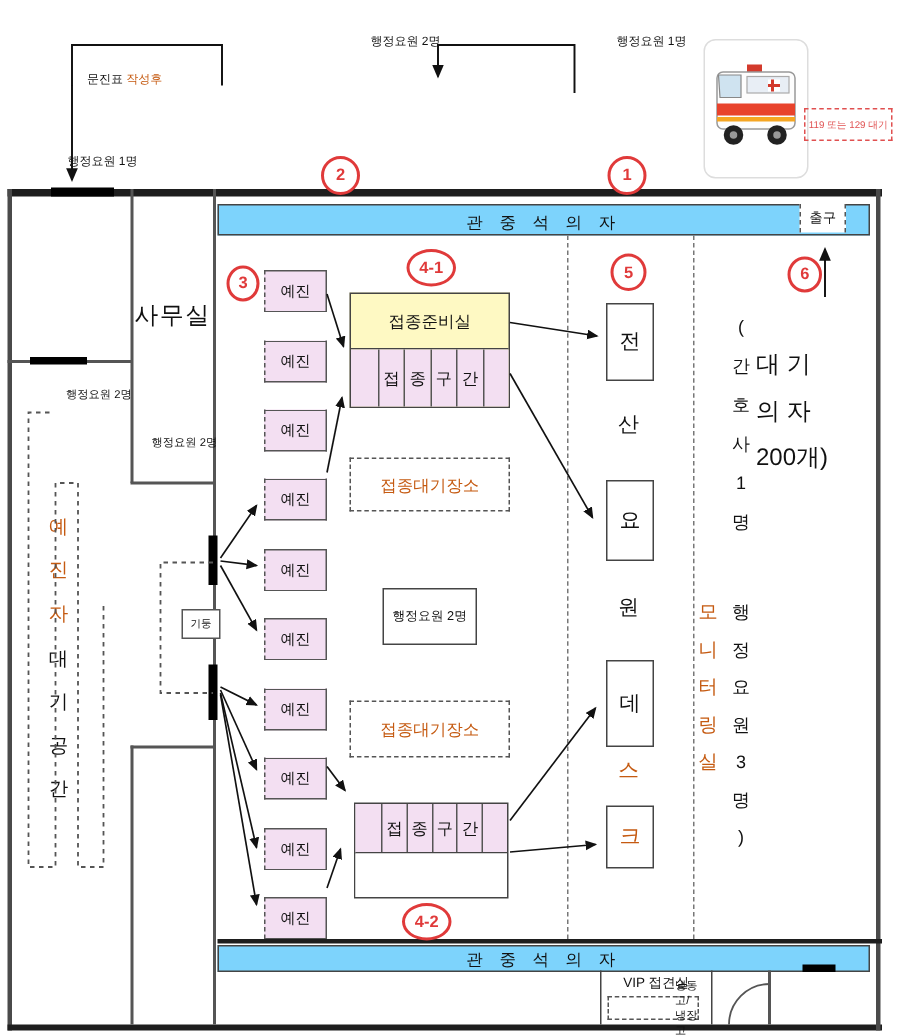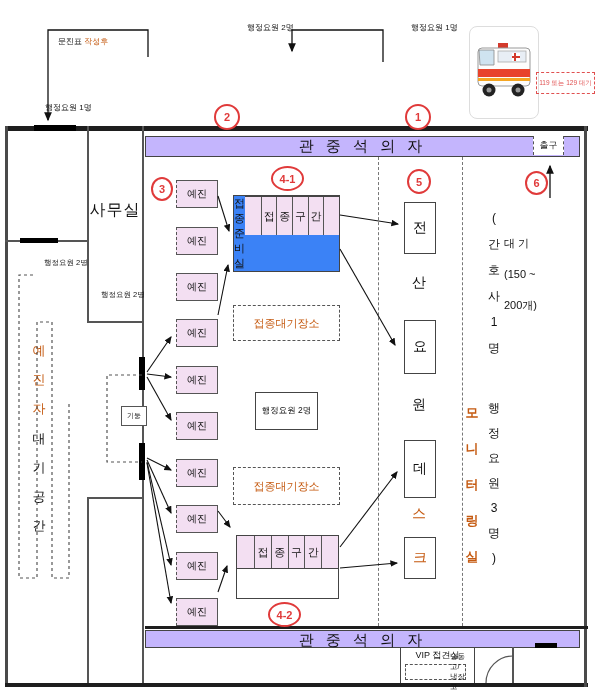--- a/index.html
+++ b/index.html
@@ -25,22 +25,22 @@
   .cell{flex:1;background:#f3dff2;border-left:1px solid #555;display:flex;align-items:center;
         justify-content:center;font-size:11px;}
   .cell:first-child{border-left:none;flex:1.08;}
   .cell:last-child{flex:1.0;}
   .vtext{position:absolute;width:16px;word-break:break-all;text-align:center;
          font-size:13px;line-height:29px;}
   .itchar{position:absolute;left:404px;width:30px;text-align:center;font-size:14px;}
   .itbox{position:absolute;left:404px;width:30px;border:1.5px solid #444;background:#fff;
          display:flex;align-items:center;justify-content:center;font-size:14px;}
   .seatband{position:absolute;left:145px;width:433px;height:19px;border:1px solid #444;
-            background:#c4b5fd;display:flex;align-items:flex-start;justify-content:center;
-            font-size:15px;letter-spacing:4px;}
+            background:#7dd3fc;display:flex;align-items:flex-end;justify-content:center;
+            font-size:11px;letter-spacing:4px;}
   svg.overlay{position:absolute;left:0;top:0;z-index:5;pointer-events:none;}
   .orange{color:#c55a11;}
   .charcol{position:absolute;display:flex;flex-direction:column;align-items:center;
            font-size:12px;}
 </style>
 </head>
 <body>
 
 <div id="canvas">
 
@@ -53,21 +53,21 @@
   <div class="doorbar" style="left:20px;top:238px;width:38px;height:5px;"></div>
   <div class="room-line" style="left:87px;top:126px;width:2px;height:196px;"></div>
   <div class="room-line" style="left:87px;top:321px;width:57px;height:2px;"></div>
   <div class="room-line" style="left:142px;top:126px;width:2px;height:557px;"></div>
   <div class="doorbar" style="left:139px;top:357px;width:6px;height:33px;"></div>
   <div class="doorbar" style="left:139px;top:443px;width:6px;height:37px;"></div>
   <div class="room-line" style="left:87px;top:497px;width:2px;height:186px;"></div>
   <div class="room-line" style="left:87px;top:497px;width:57px;height:2px;"></div>
   <div class="wall-thick" style="left:145px;top:626px;width:443px;height:3px;"></div>
 
-  <div class="abs tiny" style="left:58px;top:36px;"><span>문진표 </span><span class="orange">작성후</span></div>
+  <div class="abs tiny" style="left:58px;top:47px;"><span>문진표 </span><span class="orange">작성후</span></div>
   <div class="abs tiny" style="left:45px;top:102px;">행정요원 1명</div>
   <div class="abs tiny" style="left:247px;top:22px;">행정요원 2명</div>
   <div class="abs tiny" style="left:411px;top:22px;">행정요원 1명</div>
 
   <div class="badge" style="left:214px;top:104px;width:22px;height:22px;">2</div>
   <div class="badge" style="left:405px;top:104px;width:22px;height:22px;">1</div>
 
   <div class="abs" style="left:469px;top:26px;width:68px;height:91px;border:1px solid #ddd;border-radius:8px;display:flex;align-items:center;justify-content:center;">
     <svg width="64" height="80" viewBox="0 0 64 80">
       <rect x="26" y="10" width="10" height="5" fill="#d33a2c"></rect>
@@ -110,21 +110,21 @@
   <div class="exam" style="top:273px;">예진</div>
   <div class="exam" style="top:319px;">예진</div>
   <div class="exam" style="top:366px;">예진</div>
   <div class="exam" style="top:412px;">예진</div>
   <div class="exam" style="top:459px;">예진</div>
   <div class="exam" style="top:505px;">예진</div>
   <div class="exam" style="top:552px;">예진</div>
   <div class="exam" style="top:598px;">예진</div>
 
   <div class="badge" style="left:271px;top:166px;width:29px;height:21px;">4-1</div>
-  <div class="abs" style="left:233px;top:195px;width:105px;height:75px;border:1.5px solid #444;display:flex;flex-direction:row;background:#3b82f6;">
+  <div class="abs" style="left:233px;top:195px;width:105px;height:75px;border:1.5px solid #444;display:flex;flex-direction:column;background:#fef9c3;">
     <div style="flex:1;display:flex;align-items:center;justify-content:center;font-size:11px;">접종준비실</div>
     <div class="striprow" style="height:38px;border-top:1.5px solid #444;">
       <div class="cell"></div>
       <div class="cell">접</div>
       <div class="cell">종</div>
       <div class="cell">구</div>
       <div class="cell">간</div>
       <div class="cell"></div>
     </div>
   </div>
@@ -146,43 +146,43 @@
 
   <div class="badge" style="left:407px;top:169px;width:20px;height:21px;">5</div>
   <div class="itbox" style="top:202px;height:50px;">전</div>
   <div class="itchar" style="top:274px;">산</div>
   <div class="itbox" style="top:320px;height:52px;">요</div>
   <div class="itchar" style="top:396px;">원</div>
   <div class="itbox" style="top:440px;height:56px;">데</div>
   <div class="itchar orange" style="top:505px;">스</div>
   <div class="itbox orange" style="top:537px;height:40px;">크</div>
 
-  <div class="vtext orange" style="left:464px;top:395px;line-height:36px;font-weight:bold;">모니터링실</div>
+  <div class="vtext orange" style="left:464px;top:395px;line-height:25px;">모니터링실</div>
   <div class="charcol" style="left:488px;top:205px;line-height:26px;">
     <span>(</span>
     <span>간</span>
     <span>호</span>
     <span>사</span>
     <span>1</span>
     <span>명</span>
   </div>
   <div class="charcol" style="left:488px;top:396px;line-height:25px;">
     <span>행</span>
     <span>정</span>
     <span>요</span>
     <span>원</span>
     <span>3</span>
     <span>명</span>
     <span>)</span>
   </div>
 
   <div class="badge" style="left:525px;top:171px;width:19px;height:20px;">6</div>
-  <div class="abs" style="left:504px;top:228px;width:76px;font-size:11px;line-height:31px;">
+  <div class="abs" style="left:504px;top:228px;width:76px;font-size:16px;line-height:31px;">
     <div>대 기</div>
-    <div>(150 ~</div>
+    <div>의 자</div>
     <div>200개)</div>
   </div>
 
   <div class="abs" style="left:400px;top:647px;width:73px;height:36px;border-left:1.5px solid #444;border-right:1.5px solid #444;">
     <div style="text-align:center;font-size:9px;margin-top:2px;">VIP 접견실</div>
     <div style="position:absolute;left:4px;right:8px;top:17px;height:14px;border:1px dashed #555;display:flex;align-items:center;justify-content:center;font-size:7.5px;padding-left:44px;">냉동고/냉장고</div>
   </div>
   <div class="room-line" style="left:512px;top:647px;width:2px;height:36px;"></div>
   <div class="doorbar" style="left:535px;top:643px;width:22px;height:5px;"></div>
 

